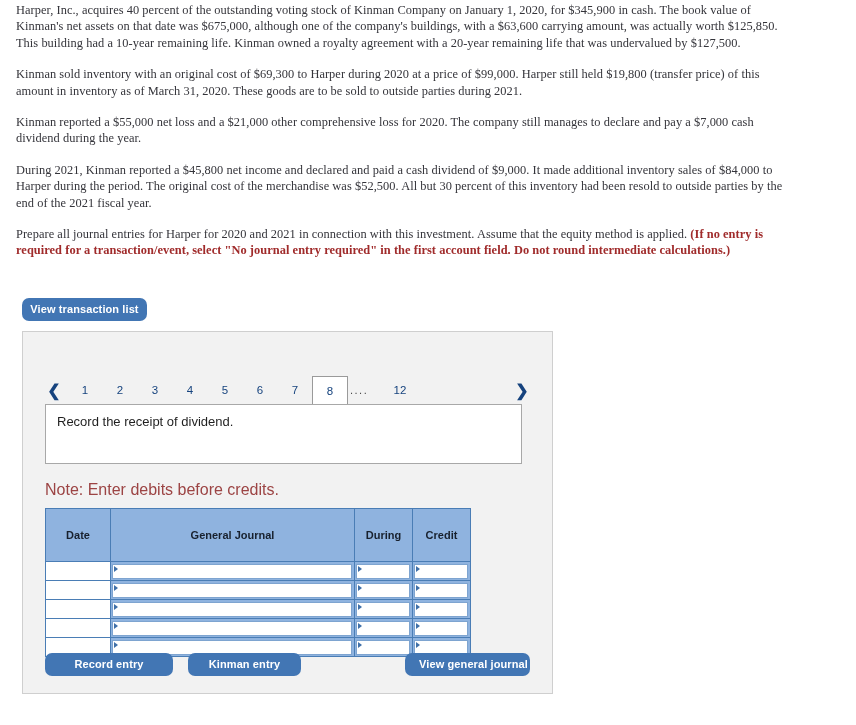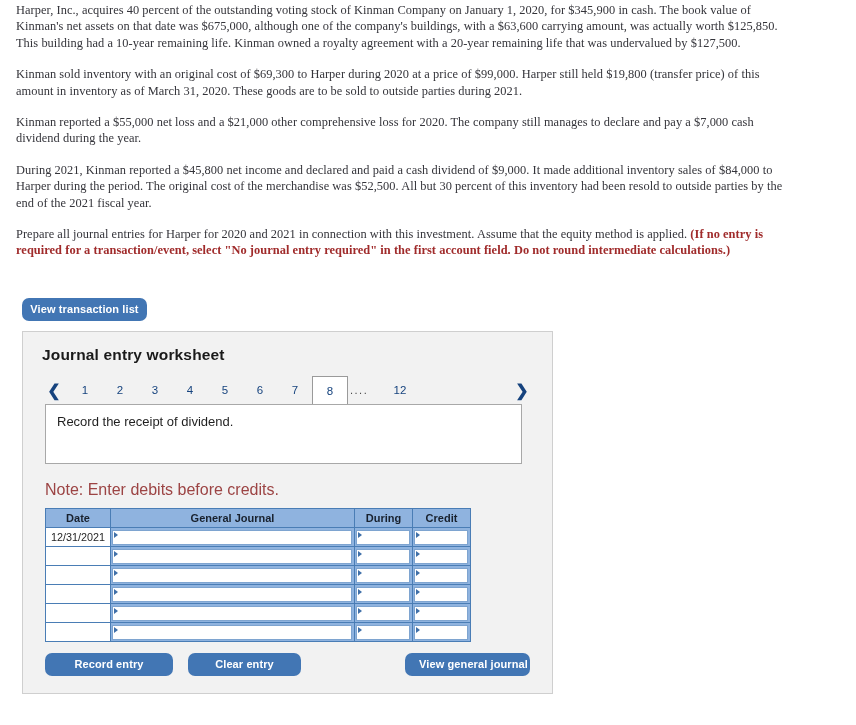--- a/index.html
+++ b/index.html
@@ -175,21 +175,21 @@
     background: #8fb3df;
     table-layout: fixed;
   }
   .jtable th {
     background: #8fb3df;
     border: 1px solid #4a7db5;
     font-size: 11px;
     font-weight: bold;
     color: #18212e;
     height: 16px;
-    padding: 1px 0;
+    padding: 18px 0;
     text-align: center;
   }
   .jtable td {
     border: 1px solid #4a7db5;
     padding: 0;
     height: 18px;
     background: #8fb3df;
   }
   .col-date   { width: 65px; }
   .col-gj     { width: 244px; }
@@ -261,21 +261,20 @@
   <p class="para">Kinman sold inventory with an original cost of $69,300 to Harper during 2020 at a price of $99,000. Harper still held $19,800 (transfer price) of this amount in inventory as of March 31, 2020. These goods are to be sold to outside parties during 2021.</p>
   <p class="para">Kinman reported a $55,000 net loss and a $21,000 other comprehensive loss for 2020. The company still manages to declare and pay a $7,000 cash dividend during the year.</p>
   <p class="para">During 2021, Kinman reported a $45,800 net income and declared and paid a cash dividend of $9,000. It made additional inventory sales of $84,000 to Harper during the period. The original cost of the merchandise was $52,500. All but 30 percent of this inventory had been resold to outside parties by the end of the 2021 fiscal year.</p>
   <p class="para"><span>Prepare all journal entries for Harper for 2020 and 2021 in connection with this investment. Assume that the equity method is applied.</span> <span class="emph">(If no entry is required for a transaction/event, select "No journal entry required" in the first account field. Do not round intermediate calculations.)</span></p>
 </div>
 
 <button class="btn btn-view-txn">View transaction list</button>
 
 <div class="panel">
 
-  <div class="panel-title">Journal entry worksheet</div>
 
   <div class="pager">
     <div class="pager-arrow prev">❮</div>
     <div class="pager-pages">
       <div class="pg" style="left:0px">1</div>
       <div class="pg" style="left:35px">2</div>
       <div class="pg" style="left:70px">3</div>
       <div class="pg" style="left:105px">4</div>
       <div class="pg" style="left:140px">5</div>
       <div class="pg" style="left:175px">6</div>
@@ -304,34 +303,20 @@
       <tr>
         <th>Date</th>
         <th>General Journal</th>
         <th>During</th>
         <th>Credit</th>
       </tr>
     </thead>
     <tbody>
       <tr>
         <td>
-            <div class="cell-date">12/31/2021</div>
-          </td>
-        <td>
-            <div class="cell-input"></div>
-          </td>
-        <td>
-            <div class="cell-input"></div>
-          </td>
-        <td>
-            <div class="cell-input"></div>
-          </td>
-      </tr>
-      <tr>
-        <td>
             <div class="cell-date"></div>
           </td>
         <td>
             <div class="cell-input"></div>
           </td>
         <td>
             <div class="cell-input"></div>
           </td>
         <td>
             <div class="cell-input"></div>
@@ -390,16 +375,16 @@
             <div class="cell-input"></div>
           </td>
         <td>
             <div class="cell-input"></div>
           </td>
       </tr>
     </tbody>
   </table>
 
   <button class="btn btn-record">Record entry</button>
-  <button class="btn btn-clear">Clear entry</button>
+  <button class="btn btn-clear">Kinman entry</button>
   <button class="btn btn-viewgj">View general journal</button>
 
 </div>
 
 </body></html>

